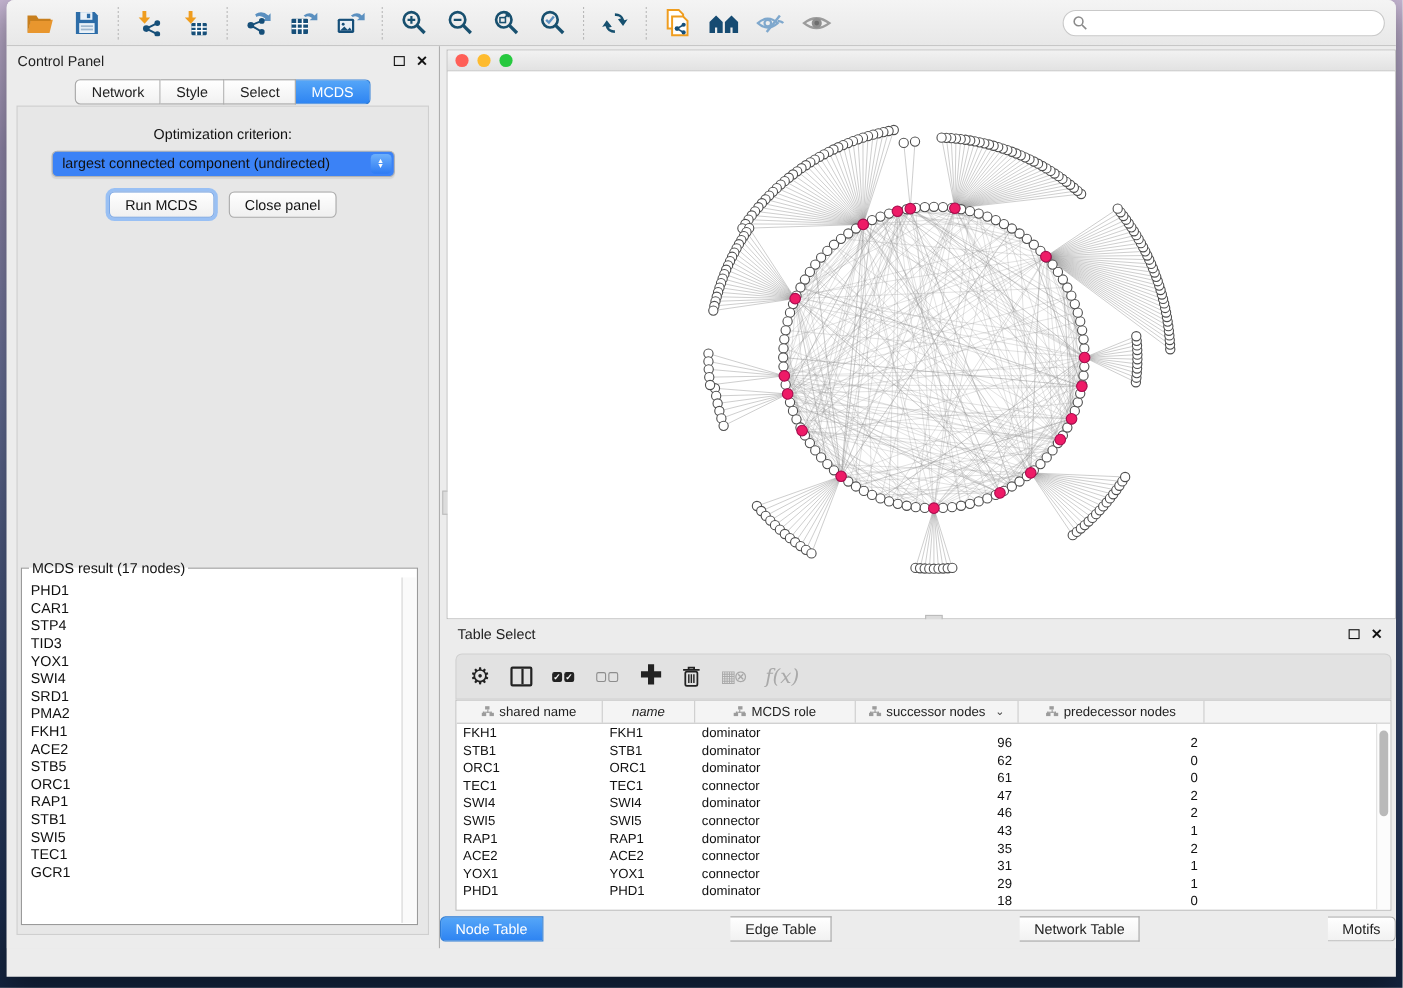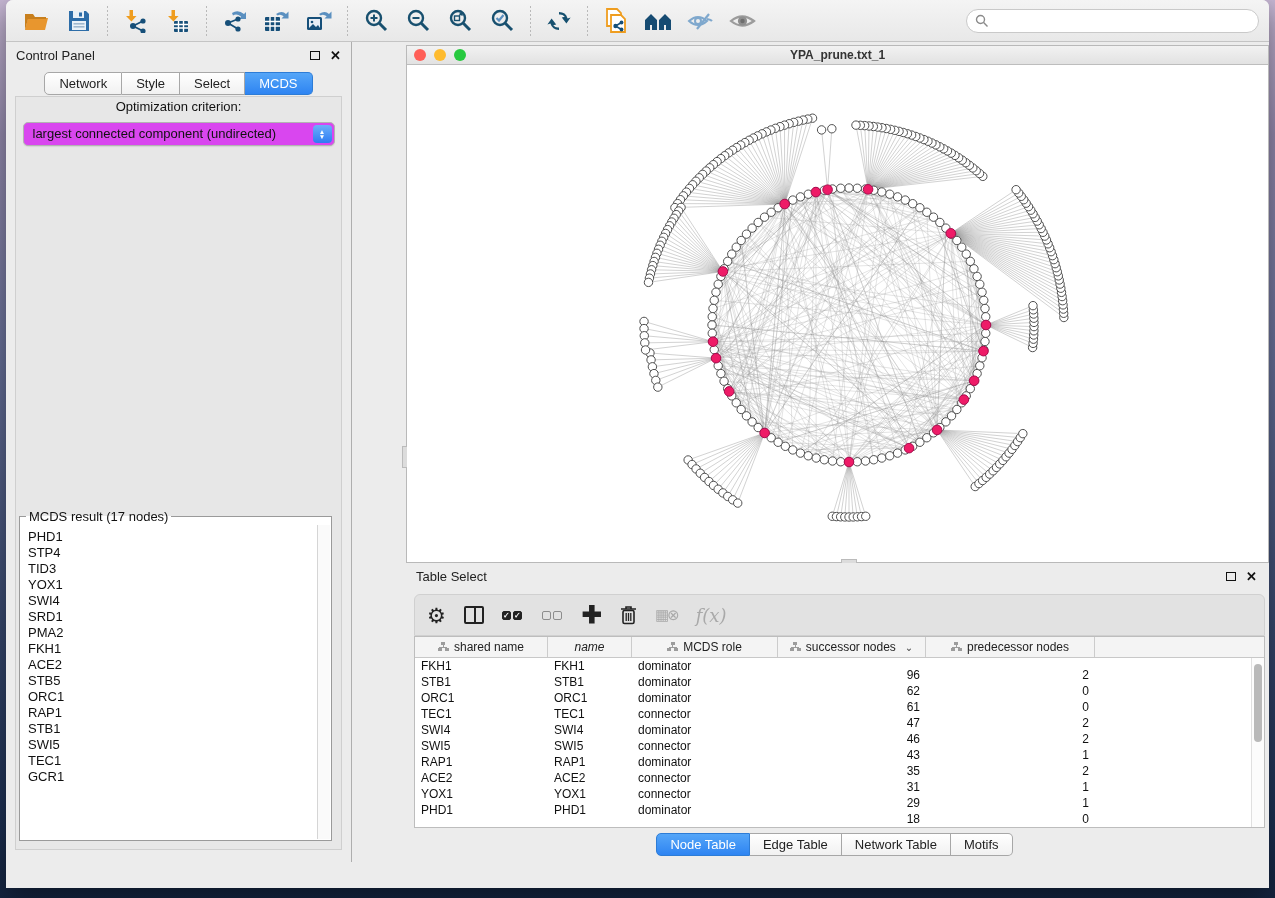--- a/index.html
+++ b/index.html
@@ -17,41 +17,41 @@
     display:flex; align-items:center; padding:0 10px; }
   .tb-icon { width:34px; height:30px; display:flex; align-items:center; justify-content:center;
     margin:0 4px; cursor:default; }
   .tb-sep { width:1px; height:30px; margin:0 7px;
     background:repeating-linear-gradient(#b9b9b9 0 2px, transparent 2px 4px); }
   #toolbar-search { margin-left:auto; width:293px; height:24px; background:#fff;
     border:1px solid #c9c9c9; border-radius:12px; display:flex; align-items:center; padding:0 8px; }
   #toolbar-search input { border:none; outline:none; flex:1; font-size:12px; background:transparent; }
 
   
-  #control-panel { position:absolute; left:0; top:42px; width:346px; bottom:26px;
+  #control-panel { position:absolute; left:0; top:42px; width:394px; bottom:26px;
     background:#ececec; border-right:1px solid #aeaeae; }
   .panel-titlebar { height:26px; display:flex; align-items:center; padding:0 10px;
     font-size:13px; color:#222; }
   .panel-wctl { margin-left:auto; display:flex; gap:10px; align-items:center; }
   .float-glyph { width:10px; height:9px; border:1.5px solid #111; display:inline-block; }
   .close-glyph { font-size:13px; font-weight:bold; color:#111; line-height:1; }
 
   .seg-tabs { display:flex; justify-content:center; margin-top:4px; }
   .seg-tab { font-size:13px; color:#222; padding:3px 14px;
     background:linear-gradient(#ffffff,#f1f1f1); border:1px solid #a7a7a7; border-left-width:0;
     cursor:default; }
   .seg-tab:first-child { border-left-width:1px; border-radius:5px 0 0 5px; }
   .seg-tab:last-child { border-radius:0 5px 5px 0; }
   .seg-tab.active { background:linear-gradient(#55a6f8,#2e84f2); color:#fff; border-color:#2d7cd6; }
 
   #cp-body { position:absolute; left:9px; right:9px; top:54px; bottom:12px;
     background:#e7e7e7; border:1px solid #cfcfcf; }
-  #opt-label { text-align:center; font-size:13px; color:#111; margin-top:2px; }
+  #opt-label { text-align:center; font-size:13px; color:#111; margin-top:17px; }
   #criterion-select { position:relative; margin:8px auto 0; width:312px; height:24px;
-    background:#d946ef; border:1px solid #b3b3b3; border-radius:5px;
+    background:#3b82f6; border:1px solid #b3b3b3; border-radius:5px;
     font-size:13px; color:#111; line-height:22px; padding-left:9px;
     box-shadow:0 1px 1px rgba(0,0,0,.08); cursor:default; }
   #criterion-stepper { position:absolute; right:2px; top:2px; width:19px; height:18px;
     border-radius:4px; background:linear-gradient(#6db0fb,#2e7bf3);
     display:flex; flex-direction:column; align-items:center; justify-content:center; }
   #criterion-stepper span { color:#fff; font-size:6.5px; line-height:5px; }
   #cp-buttons { display:flex; justify-content:center; gap:13px; margin-top:13px; }
   .mac-btn { font-size:13px; color:#111; padding:3px 14px; height:24px;
     background:linear-gradient(#ffffff,#f0f0f0); border:1px solid #ababab; border-radius:5px;
     cursor:default; }
@@ -107,21 +107,21 @@
   .tree-ic i { position:absolute; background:#555; }
   .sort-ch { font-size:10px; color:#444; margin-left:4px; }
   .tr { display:flex; height:16px; align-items:center; font-size:12px; color:#111; }
   .td { padding:0 6px; white-space:nowrap; overflow:hidden; }
   .td.num { text-align:right;margin-top:17px; }
   #tp-vscroll { position:absolute; right:0; top:21px; bottom:0; width:13px;
     background:#fcfcfc; border-left:1px solid #e0e0e0; }
   #tp-vthumb { position:absolute; left:2px; top:6px; width:8px; height:78px;
     background:#b9b9b9; border-radius:4px; }
 
-  #tp-tabs { position:absolute; left:0; right:0; bottom:6px; display:flex; justify-content:center; }
+  #tp-tabs { position:absolute; left:0; right:0; bottom:6px; display:flex; justify-content:space-between; }
   #tp-tabs .seg-tab { padding:3px 13px; }
 
   
   #status-bar { position:absolute; left:0; right:0; bottom:0; height:26px;
     background:#ececec; border-top:1px solid #c2c2c2; display:flex; align-items:center; padding:0 8px; }
   #list-btn { width:26px; height:19px; background:linear-gradient(#fbfbfb,#ededed);
     border:1px solid #ababab; border-radius:3px; display:flex; align-items:center; justify-content:center; }
   #memory-btn { margin-left:auto; height:21px; background:linear-gradient(#ffffff,#f0f0f0);
     border:1px solid #b3b3b3; border-radius:4px; display:flex; align-items:center; gap:6px;
     padding:0 10px; font-size:12px; color:#111; }
@@ -294,24 +294,29 @@
       </div>
     <div id="cp-body">
       <div id="opt-label">Optimization criterion:</div>
       <div id="criterion-select">
         <span>largest connected component (undirected)</span>
         <span id="criterion-stepper">
             <span>▲</span>
             <span>▼</span>
           </span>
       </div>
+      <div id="cp-buttons">
+        <button class="mac-btn focused">Run MCDS</button>
+        <button class="mac-btn">Close panel</button>
+      </div>
       <fieldset id="mcds-result">
         <legend>MCDS result (17 nodes)</legend>
         <div id="mcds-list">
             <div>PHD1</div>
+            <div>CAR1</div>
             <div>STP4</div>
             <div>TID3</div>
             <div>YOX1</div>
             <div>SWI4</div>
             <div>SRD1</div>
             <div>PMA2</div>
             <div>FKH1</div>
             <div>ACE2</div>
             <div>STB5</div>
             <div>ORC1</div>
@@ -326,21 +331,20 @@
     </div>
   </div>
 
   <div id="right-pane">
     <div id="net-window">
       <div class="split-handle-v"></div>
       <div id="net-titlebar">
         <span class="traffic" style="background:#ff5f57"></span>
         <span class="traffic" style="background:#febb2e"></span>
         <span class="traffic" style="background:#27c93f"></span>
-        <span id="net-title">YPA_prune.txt_1</span>
       </div>
       <div id="net-canvas">
         <svg id="net-svg" width="863" height="499" viewBox="0 0 863 499">
             <line x1="377.68239589833297" y1="139.03617977832698" x2="329.25121037256906" y2="337.82487030216834" stroke="#8f8f8f" stroke-opacity="0.3" stroke-width="0.8"></line>
             <line x1="377.68239589833297" y1="139.03617977832698" x2="313.9027747520982" y2="211.41913047517258" stroke="#8f8f8f" stroke-opacity="0.3" stroke-width="0.8"></line>
             <line x1="377.68239589833297" y1="139.03617977832698" x2="519.8248703021684" y2="372.7487896274309" stroke="#8f8f8f" stroke-opacity="0.3" stroke-width="0.8"></line>
             <line x1="377.68239589833297" y1="139.03617977832698" x2="371.12471945766094" y2="377.24203430529826" stroke="#8f8f8f" stroke-opacity="0.3" stroke-width="0.8"></line>
             <line x1="377.68239589833297" y1="139.03617977832698" x2="505.6670745699963" y2="138.69252448551026" stroke="#8f8f8f" stroke-opacity="0.3" stroke-width="0.8"></line>
             <line x1="377.68239589833297" y1="139.03617977832698" x2="305.9988842485666" y2="276.5135251949793" stroke="#8f8f8f" stroke-opacity="0.3" stroke-width="0.8"></line>
             <line x1="377.68239589833297" y1="139.03617977832698" x2="425.48647480502075" y2="123.99888424856661" stroke="#8f8f8f" stroke-opacity="0.3" stroke-width="0.8"></line>

